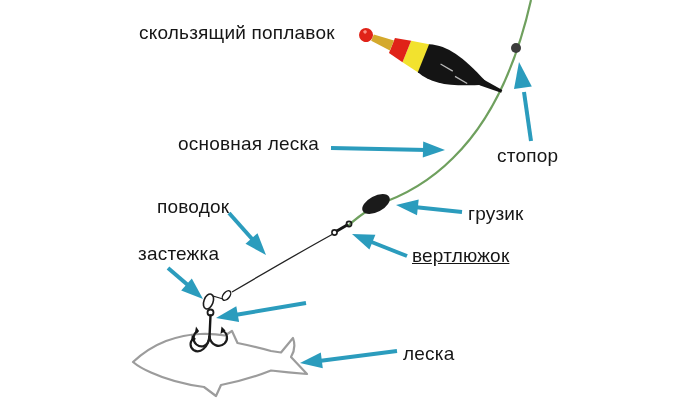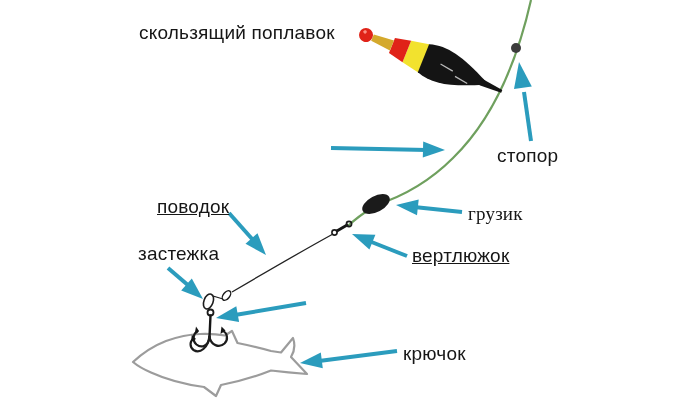--- a/index.html
+++ b/index.html
@@ -105,19 +105,20 @@
       <line class="arrow-shaft" x1="306" y1="303" x2="235" y2="315"></line>
       <polygon class="arrow-head" points="216,318 236.3,306.3 239.1,322.1"></polygon>
     </g>
     <g>
       <line class="arrow-shaft" x1="397" y1="351" x2="319" y2="361"></line>
       <polygon class="arrow-head" points="300,363 320.8,352.4 322.8,368.2"></polygon>
     </g>
   </svg>
 
   <div class="label" style="left:139px; top:22px;">скользящий поплавок</div>
+  <div class="label" style="left:178px; top:133px;">основная леска</div>
   <div class="label" style="left:497px; top:145px;">стопор</div>
-  <div class="label" style="left:468px; top:203px;font-family:Liberation Serif, serif;">грузик</div>
-  <div class="label" style="left:157px; top:196px;text-decoration:underline;">поводок</div>
+  <div class="label" style="left:468px; top:203px;">грузик</div>
+  <div class="label" style="left:157px; top:196px;">поводок</div>
   <div class="label" style="left:412px; top:245px;text-decoration:underline;">вертлюжок</div>
   <div class="label" style="left:138px; top:243px;">застежка</div>
-  <div class="label" style="left:403px; top:343px;">крючок</div>
+  <div class="label" style="left:403px; top:343px;">леска</div>
 </div>
 
 </body></html>

